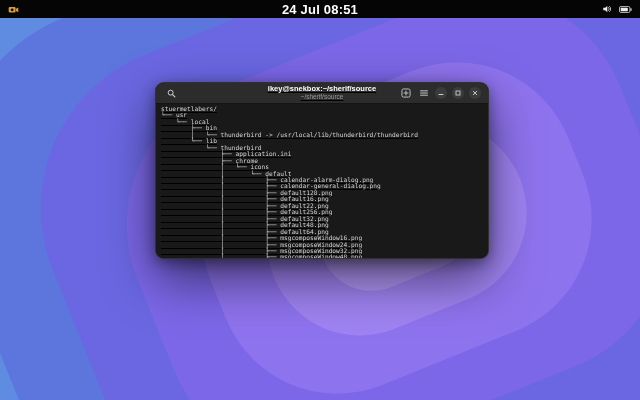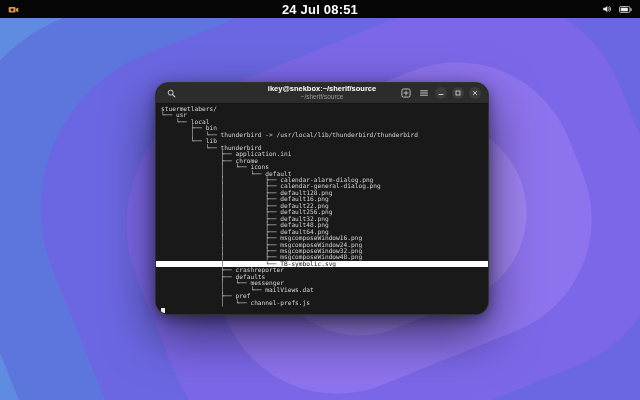--- a/index.html
+++ b/index.html
@@ -21,24 +21,24 @@
   .r8 { width:160px;  height:105px; background:#b096f6; border-radius:60px; }
 
   
   .topbar { position:absolute; top:0; left:0; right:0; height:18px; background:#050505;
             display:flex; align-items:center; justify-content:center; z-index:6; }
   .clock { color:#ffffff; font-size:13px; font-weight:700; letter-spacing:.2px; cursor:default; }
   .topbar-left { position:absolute; left:8px; top:0; bottom:0; display:flex; align-items:center; }
   .topbar-right { position:absolute; right:8px; top:0; bottom:0; display:flex; align-items:center; gap:7px; }
 
   
-  .window { position:absolute; left:155px; top:82px; width:334px; height:233px;
-            background:#1a1a1a; border:1px solid rgba(255,255,255,.10); border-radius:14px;
+  .window { position:absolute; left:155px; top:82px; width:334px; height:177px;
+            background:#1a1a1a; border:1px solid rgba(255,255,255,.10); border-radius:9px;
             overflow:hidden; z-index:3; display:flex; flex-direction:column;
-            box-shadow:0 20px 50px rgba(0,0,0,.55), 0 4px 14px rgba(0,0,0,.40); }
+            box-shadow:0 20px 50px rgba(0,0,0,.55), 0 4px 14px rgba(0,0,0,.40);text-decoration:underline; }
   .titlebar { flex:0 0 21px; background:#2c2c2c; border-bottom:1px solid #141414;
               position:relative; display:flex; align-items:center; justify-content:center; }
   .titles { text-align:center; line-height:1; }
   .w-title { color:#ffffff; font-size:7.5px; font-weight:700; }
   .w-subtitle { color:#9b9b9b; font-size:6.5px; margin-top:1.5px; }
   .tb-left { position:absolute; left:9px; top:0; bottom:0; display:flex; align-items:center; }
   .tb-right { position:absolute; right:7px; top:0; bottom:0; display:flex; align-items:center; gap:5px; }
   .flat-btn { display:flex; align-items:center; justify-content:center; width:13px; height:13px;
               border-radius:3px; cursor:pointer; }
   .circle-btn { width:12px; height:12px; border-radius:50%; background:#3b3b3b;

